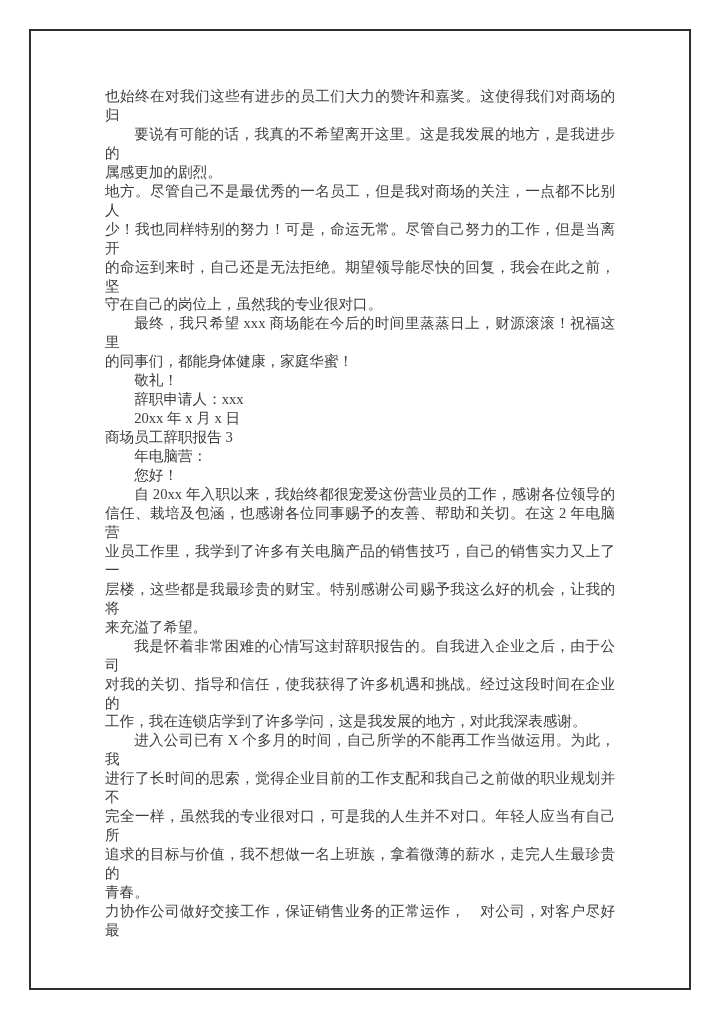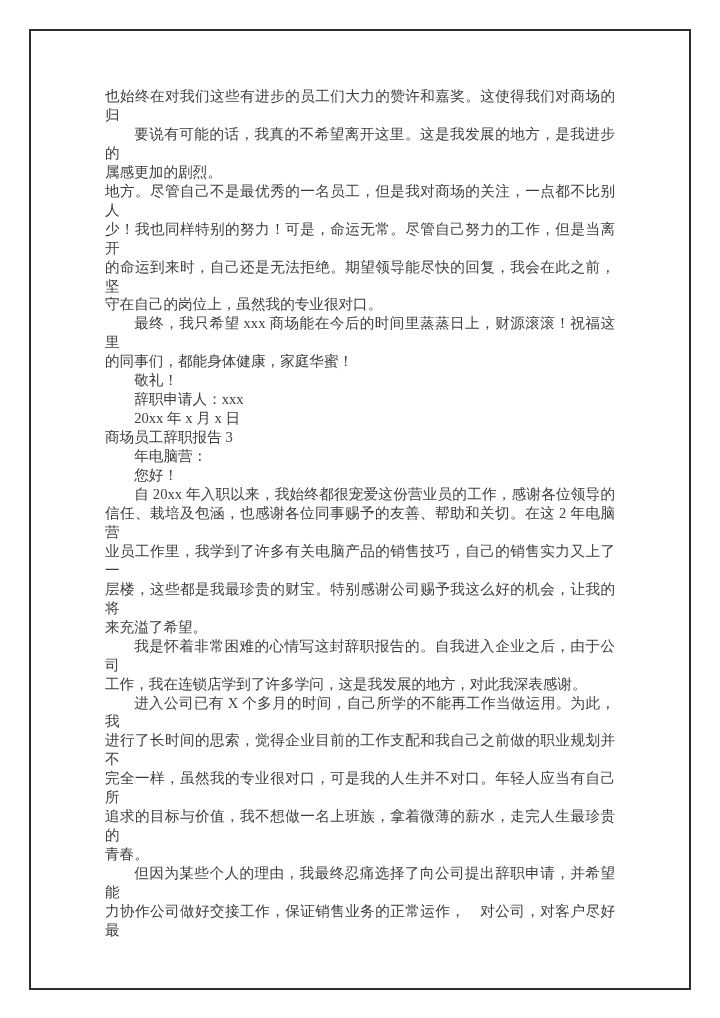--- a/index.html
+++ b/index.html
@@ -63,22 +63,22 @@
       <div class="line indent">20xx 年 x 月 x 日</div>
       <div class="line">商场员工辞职报告 3</div>
       <div class="line indent">年电脑营：</div>
       <div class="line indent">您好！</div>
       <div class="line indent full">自 20xx 年入职以来，我始终都很宠爱这份营业员的工作，感谢各位领导的</div>
       <div class="line full">信任、栽培及包涵，也感谢各位同事赐予的友善、帮助和关切。在这 2 年电脑营</div>
       <div class="line full">业员工作里，我学到了许多有关电脑产品的销售技巧，自己的销售实力又上了一</div>
       <div class="line full">层楼，这些都是我最珍贵的财宝。特别感谢公司赐予我这么好的机会，让我的将</div>
       <div class="line">来充溢了希望。</div>
       <div class="line indent full">我是怀着非常困难的心情写这封辞职报告的。自我进入企业之后，由于公司</div>
+      <div class="line full">对我的关切、指导和信任，使我获得了许多机遇和挑战。经过这段时间在企业的</div>
       <div class="line">工作，我在连锁店学到了许多学问，这是我发展的地方，对此我深表感谢。</div>
       <div class="line indent full">进入公司已有 X 个多月的时间，自己所学的不能再工作当做运用。为此，我</div>
       <div class="line full">进行了长时间的思索，觉得企业目前的工作支配和我自己之前做的职业规划并不</div>
       <div class="line full">完全一样，虽然我的专业很对口，可是我的人生并不对口。年轻人应当有自己所</div>
       <div class="line full">追求的目标与价值，我不想做一名上班族，拿着微薄的薪水，走完人生最珍贵的</div>
       <div class="line">青春。</div>
-      <div class="line indent full">但因为某些个人的理由，我最终忍痛选择了向公司提出辞职申请，并希望能</div>
       <div class="line full">力协作公司做好交接工作，保证销售业务的正常运作，　对公司，对客户尽好最</div>
     </div>
 </div>
 
 </body></html>

